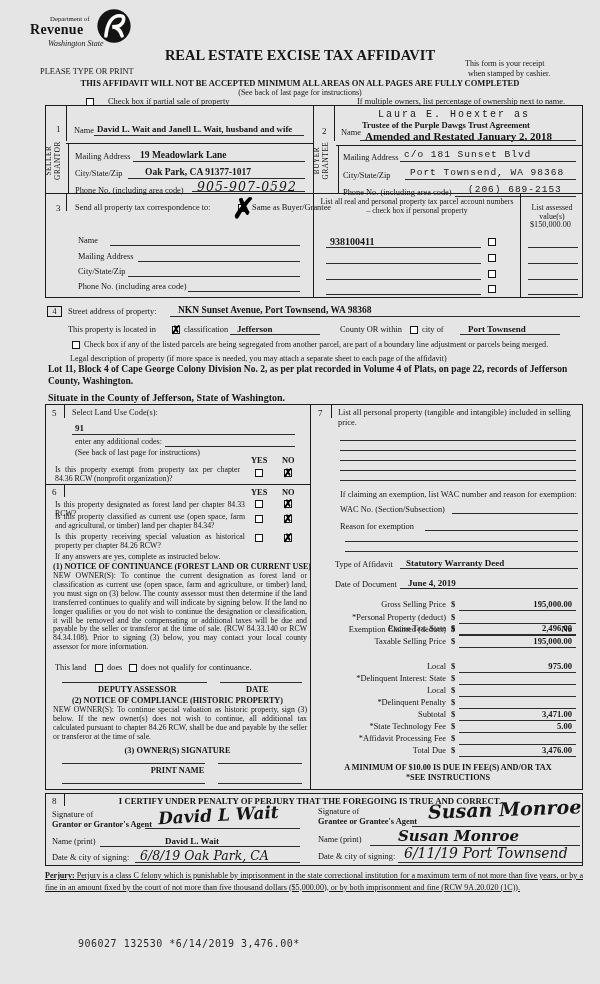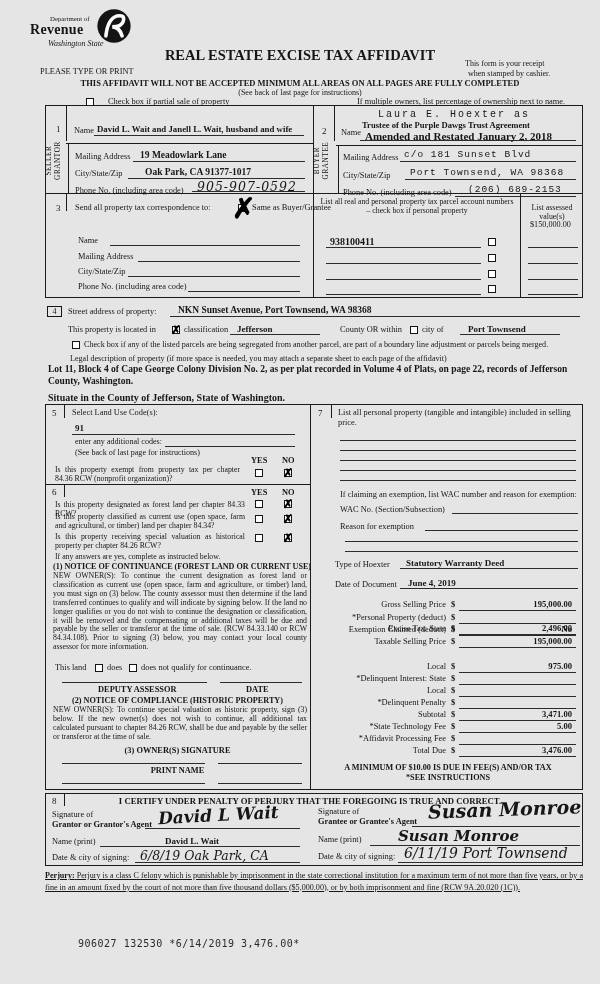--- a/index.html
+++ b/index.html
@@ -251,21 +251,21 @@
   <div class="ln" style="left:340px; top:480px; width:236px;"></div>
 
   <span class="t" style="left:340px; top:490px;">If claiming an exemption, list WAC number and reason for exemption:</span>
   <span class="t" style="left:340px; top:505px;">WAC No. (Section/Subsection)</span>
   <div class="ln" style="left:452px; top:513px; width:126px;"></div>
   <span class="t" style="left:340px; top:522px;">Reason for exemption</span>
   <div class="ln" style="left:425px; top:530px; width:153px;"></div>
   <div class="ln" style="left:345px; top:541px; width:233px;"></div>
   <div class="ln" style="left:345px; top:551px; width:233px;"></div>
 
-  <span class="t" style="left:335px; top:560px;">Type of Hoexter</span>
+  <span class="t" style="left:335px; top:560px;">Type of Affidavit</span>
   <span class="t b fs9" style="left:406px; top:558px;">Statutory Warranty Deed</span>
   <div class="ln" style="left:400px; top:568px; width:178px;"></div>
   <span class="t" style="left:335px; top:580px;">Date of Document</span>
   <span class="t b fs9" style="left:408px; top:578px;">June 4, 2019</span>
   <div class="ln" style="left:400px; top:588px; width:178px;"></div>
 
   <div class="taxrow" style="top:600px;">
     <span class="tl">Gross Selling Price</span>
       <span class="td">$</span>
       <span class="tu"></span>

